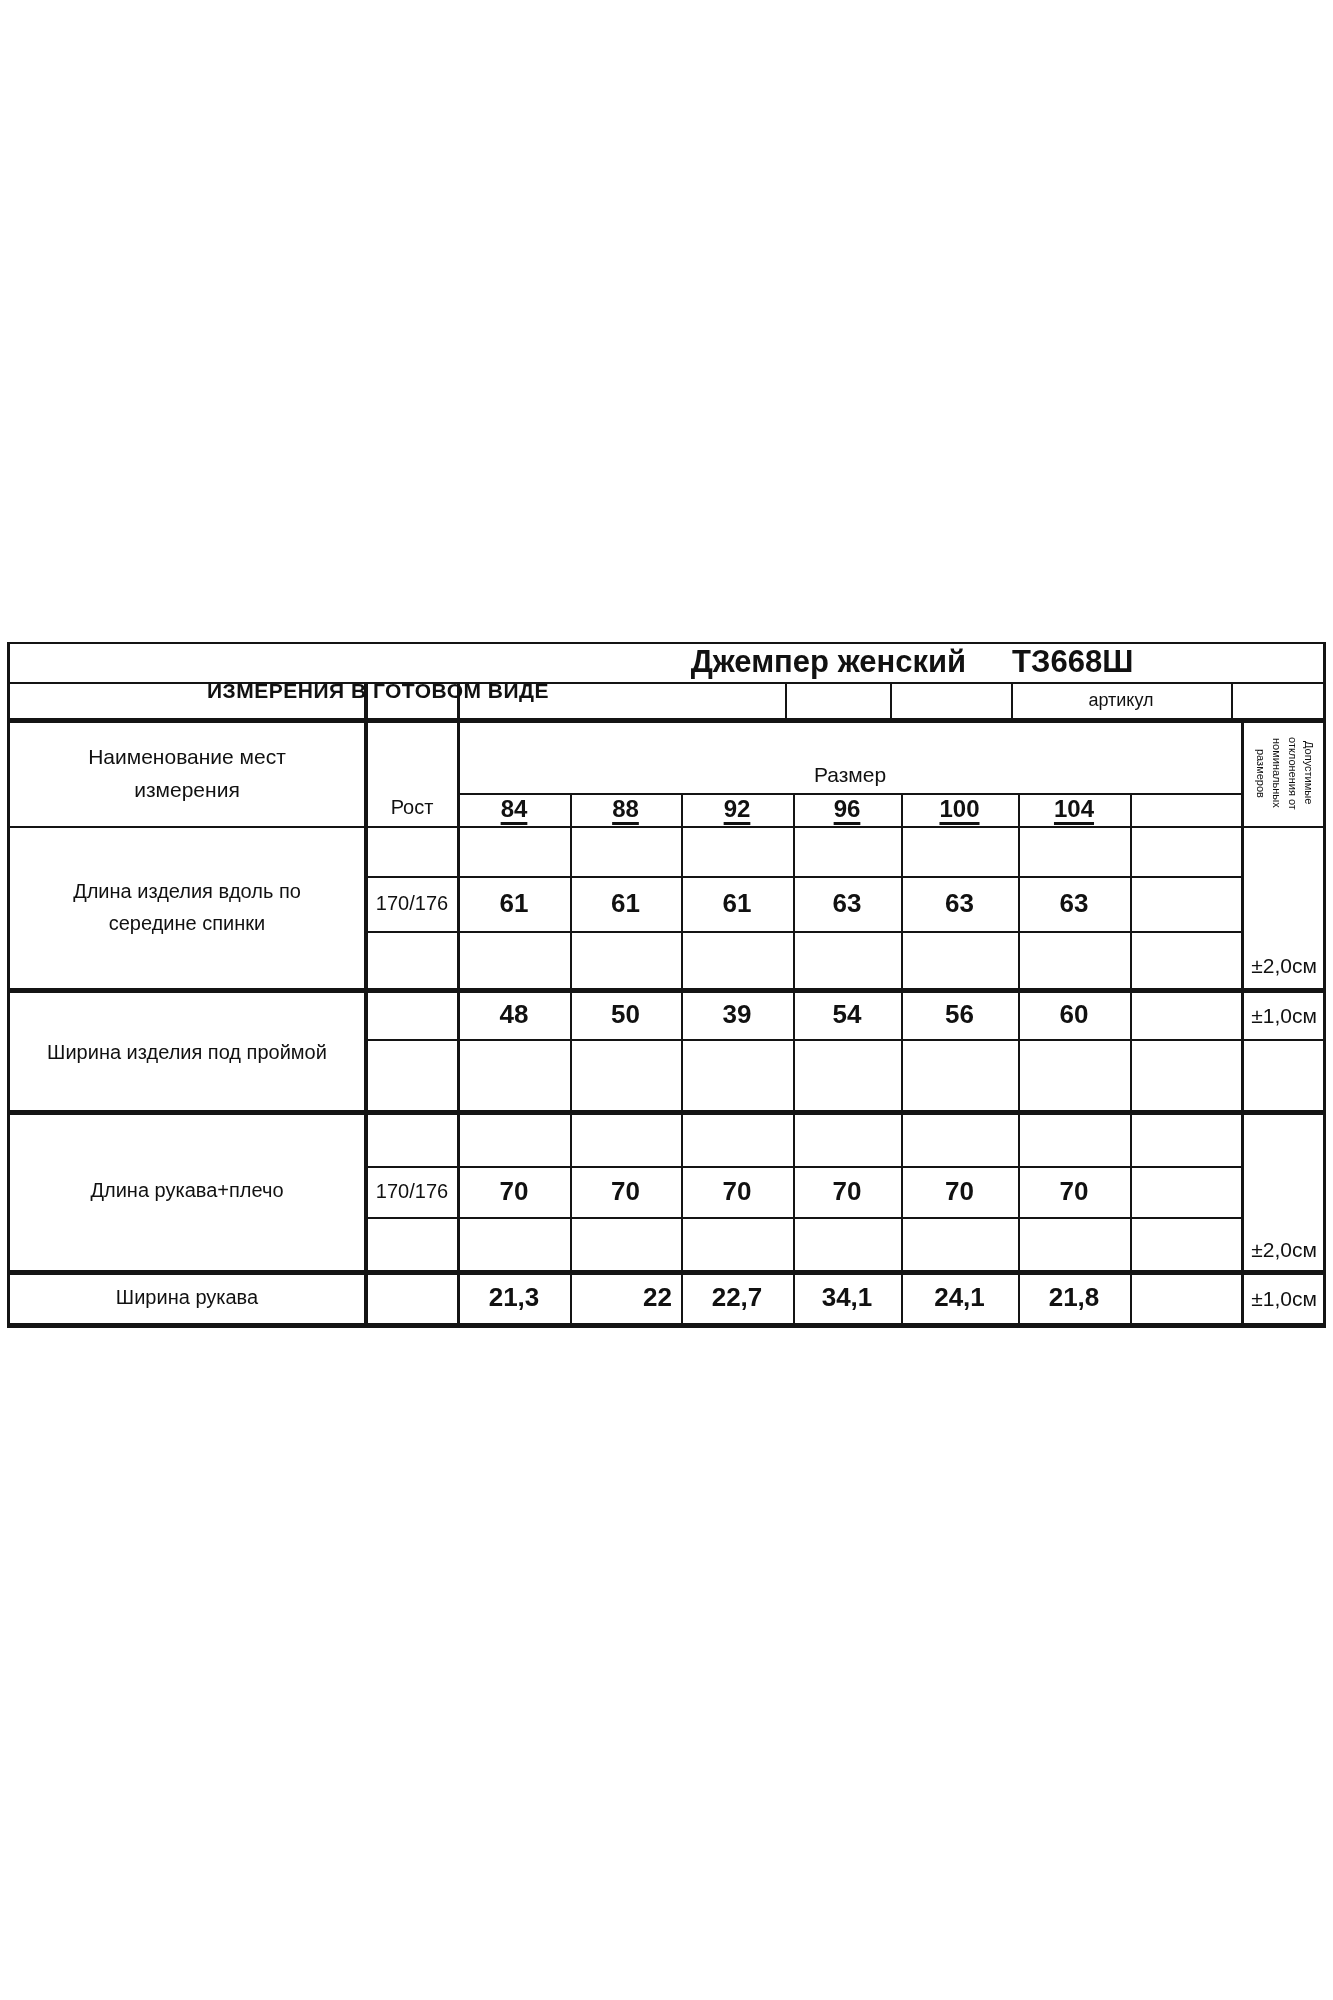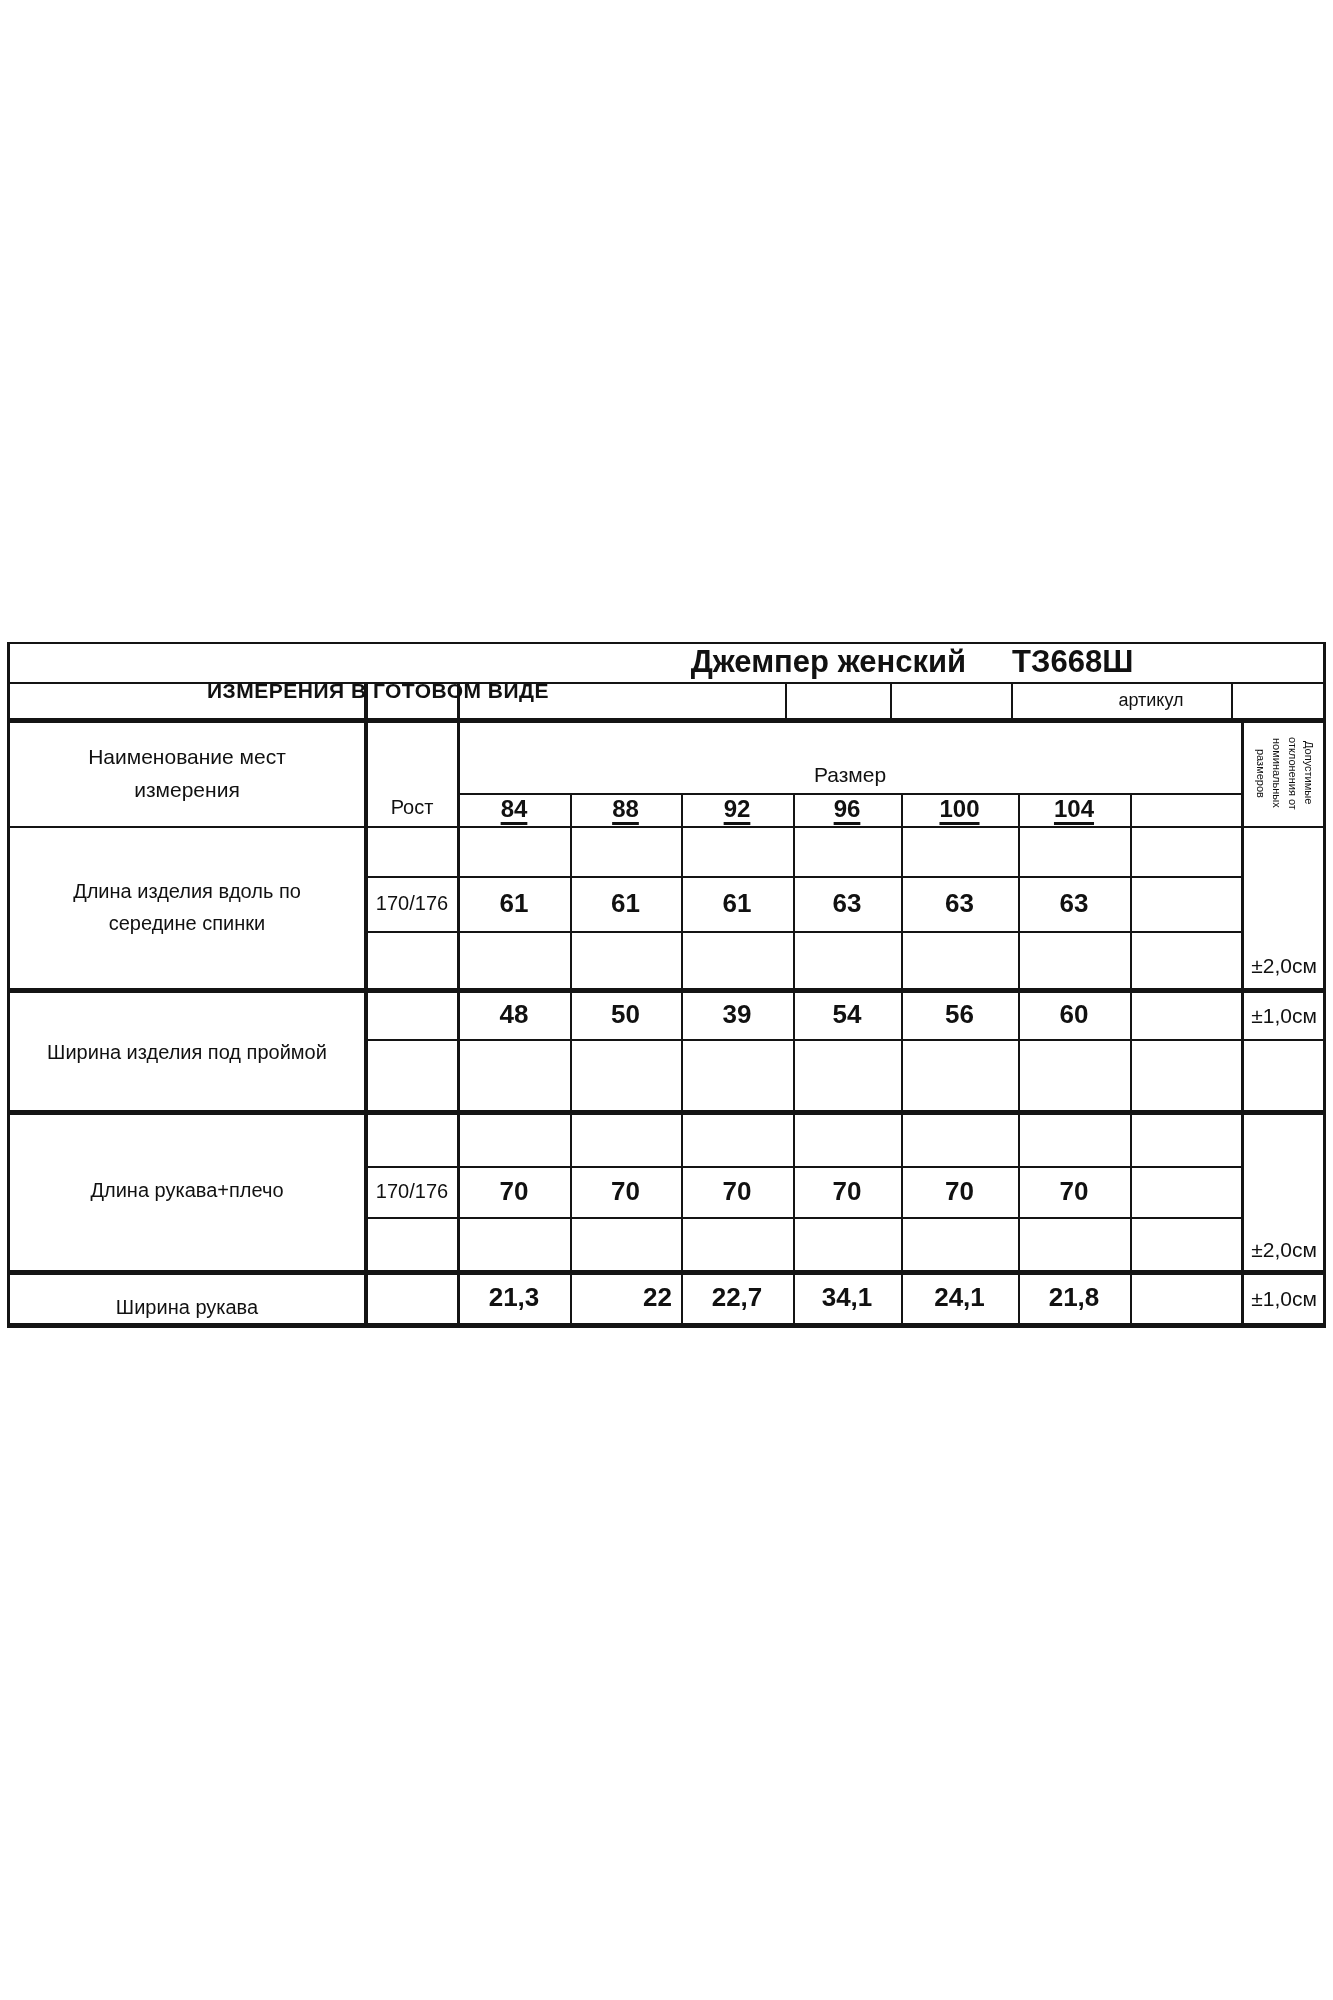--- a/index.html
+++ b/index.html
@@ -61,21 +61,21 @@
   <div class="ln" style="left:1123px;top:151px;width:2px;height:535px;"></div>
   <div class="ln" style="left:1234px;top:76px;width:3px;height:610px;"></div>
 
   <div class="cell title-left" style="left:146px;top:2px;width:450px;height:38px;">ИЗМЕРЕНИЯ  В ГОТОВОМ  ВИДЕ</div>
   <div class="cell title-right" style="left:560px;top:0;width:690px;height:40px;">
     <span>Джемпер женский</span>
       <span class="gap"></span>
       <span>ТЗ668Ш</span>
   </div>
 
-  <div class="cell sub" style="left:1028px;top:40px;width:232px;height:37px;">артикул</div>
+  <div class="cell sub" style="left:998px;top:40px;width:232px;height:37px;">артикул</div>
 
   <div class="cell hdr-places" style="left:2px;top:78px;width:356px;height:106px;">
     <span class="stack">
       <span>Наименование мест</span>
       <span>измерения</span>
     </span>
   </div>
   <div class="cell rost-lbl" style="left:359px;top:147px;width:92px;height:37px;">Рост</div>
   <div class="cell razmer" style="left:451px;top:78px;width:784px;height:73px;">Размер</div>
 
@@ -115,21 +115,21 @@
   <div class="cell sec-label" style="left:2px;top:468px;width:356px;height:160px;">Длина рукава+плечо</div>
   <div class="cell rost-val" style="left:359px;top:524px;width:92px;height:51px;">170/176</div>
   <div class="cell val" style="left:451px;top:524px;width:112px;height:51px;">70</div>
   <div class="cell val" style="left:563px;top:524px;width:111px;height:51px;">70</div>
   <div class="cell val" style="left:674px;top:524px;width:112px;height:51px;">70</div>
   <div class="cell val" style="left:786px;top:524px;width:108px;height:51px;">70</div>
   <div class="cell val" style="left:894px;top:524px;width:117px;height:51px;">70</div>
   <div class="cell val" style="left:1011px;top:524px;width:112px;height:51px;">70</div>
   <div class="cell tol" style="left:1237px;top:588px;width:80px;height:40px;">±2,0см</div>
 
-  <div class="cell sec-label" style="left:2px;top:628px;width:356px;height:53px;margin-top:10px;">Ширина рукава</div>
+  <div class="cell sec-label" style="left:2px;top:628px;width:356px;height:53px;">Ширина рукава</div>
   <div class="cell val" style="left:451px;top:630px;width:112px;height:51px;">21,3</div>
   <div class="cell val" style="left:563px;top:630px;width:111px;height:51px;margin-left:32px;">22</div>
   <div class="cell val" style="left:674px;top:630px;width:112px;height:51px;">22,7</div>
   <div class="cell val" style="left:786px;top:630px;width:108px;height:51px;">34,1</div>
   <div class="cell val" style="left:894px;top:630px;width:117px;height:51px;">24,1</div>
   <div class="cell val" style="left:1011px;top:630px;width:112px;height:51px;">21,8</div>
   <div class="cell tol" style="left:1237px;top:632px;width:80px;height:49px;">±1,0см</div>
 
 </div>
 

